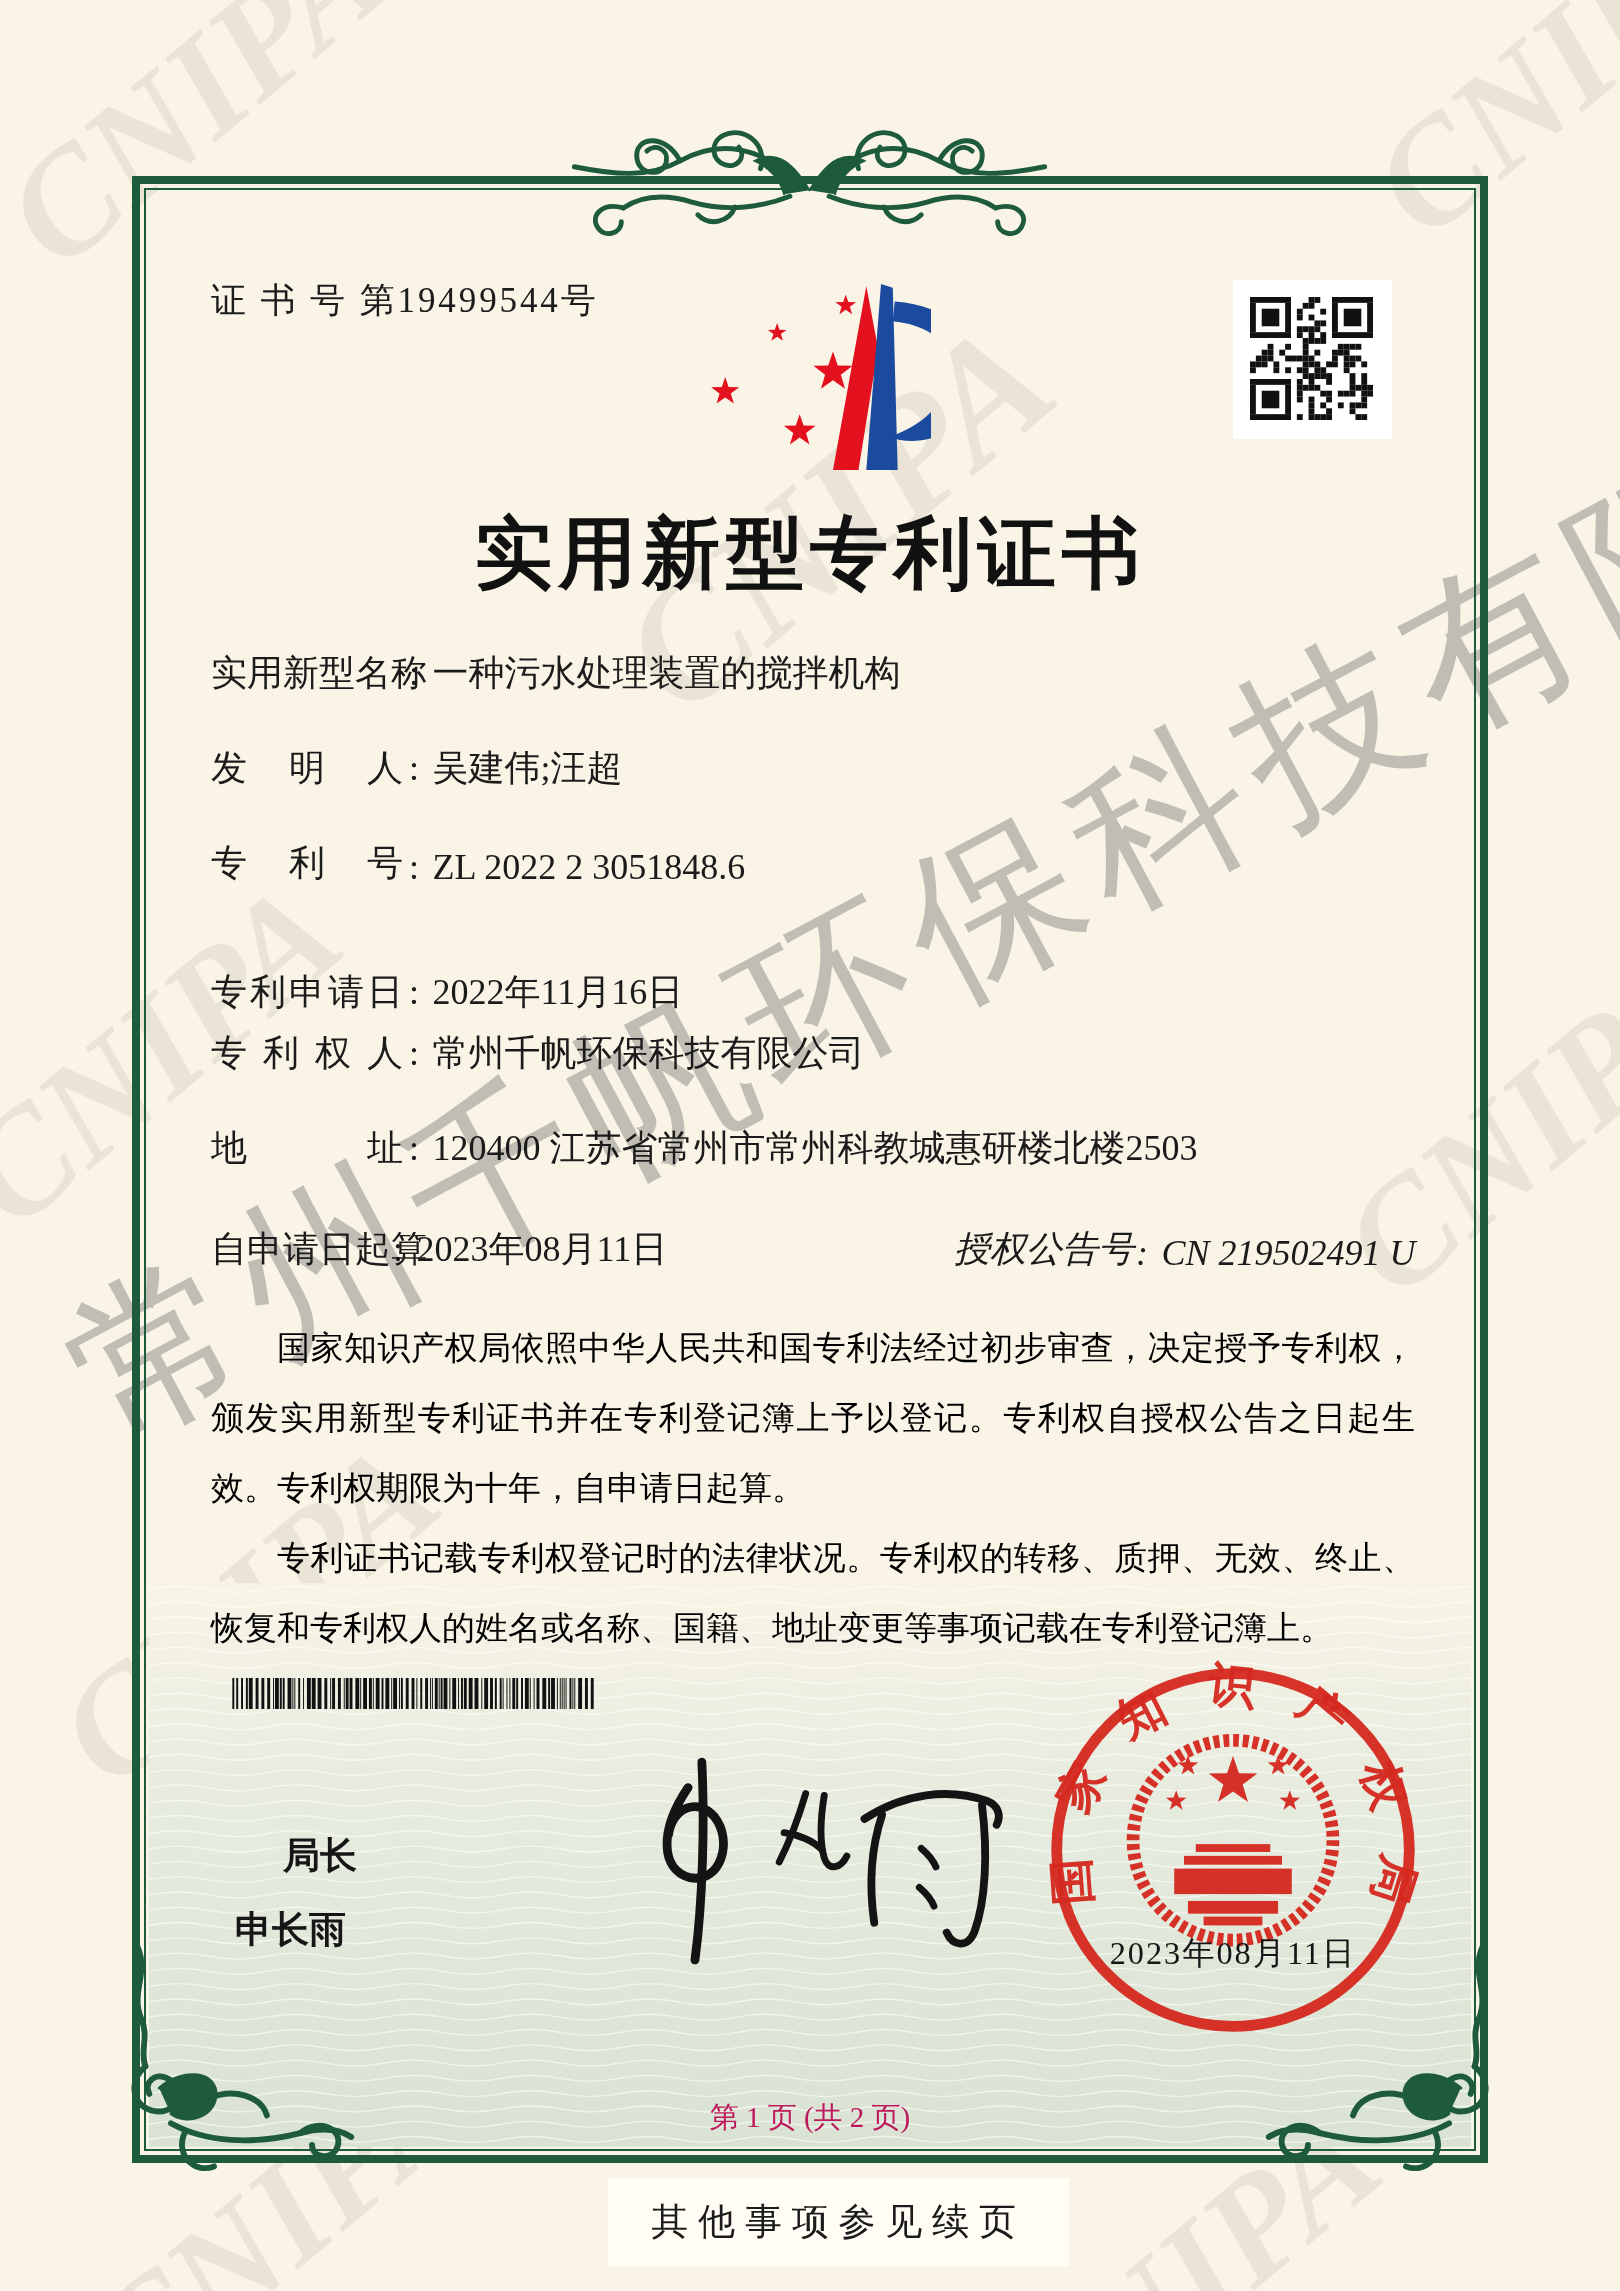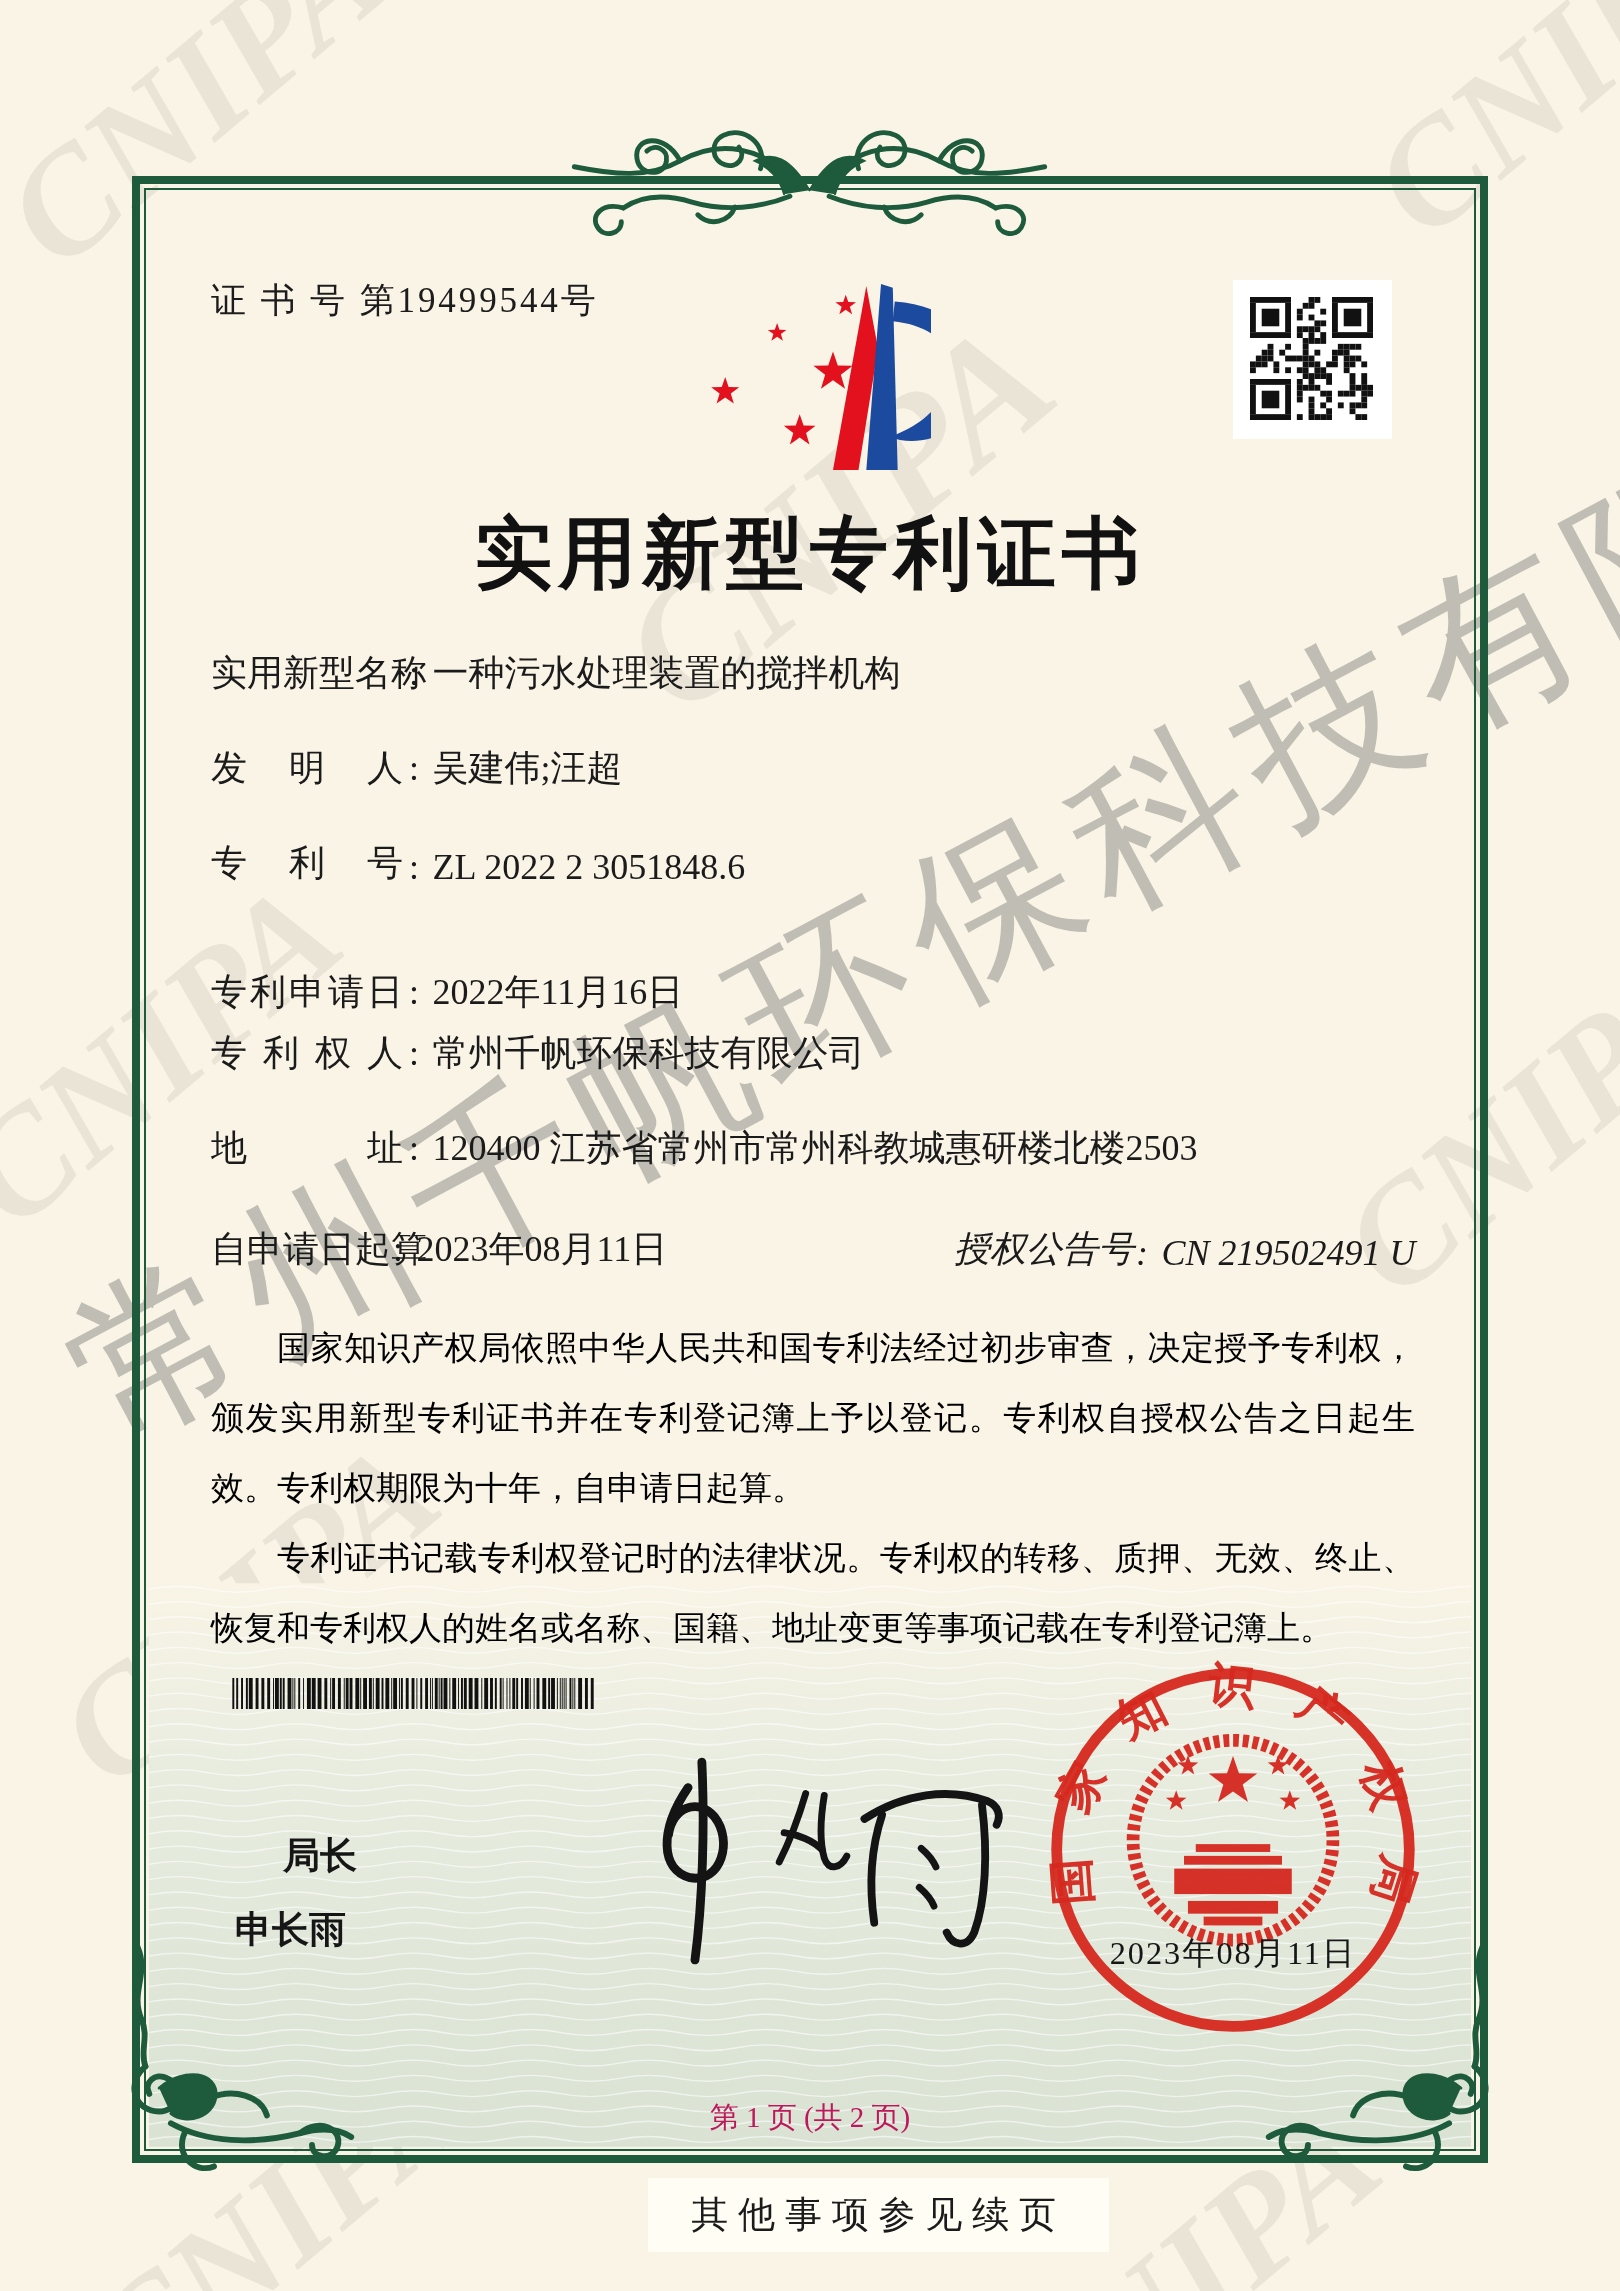--- a/index.html
+++ b/index.html
@@ -54,22 +54,22 @@
   .body-text p{margin:0;text-indent:2em;}
   .barcode{position:absolute;left:230px;top:1678px;}
   .director{position:absolute;left:235px;font-size:37px;font-weight:bold;
     font-family:"Liberation Sans","DejaVu Sans",sans-serif;color:#161616;}
   .director.t1{top:1831px;margin-left:48px;}
   .director.t2{top:1905px;}
   .signature{position:absolute;left:598px;top:1754px;}
   .seal{position:absolute;left:1041px;top:1658px;mix-blend-mode:multiply;}
   .page-num{position:absolute;left:0;top:2098px;width:1620px;text-align:center;font-size:29px;color:#be185d;}
   .footer-box{
-    position:absolute;left:608px;top:2178px;width:461px;height:74px;background:#fffdf4;
-    display:flex;align-items:center;justify-content:center;margin-left:40px;
+    position:absolute;left:608px;top:2178px;width:461px;height:88px;background:#fffdf4;
+    display:flex;align-items:center;justify-content:center;
   }
   .footer-box span{font-size:37px;letter-spacing:9.8px;color:#1b1b1b;}
 </style>
 </head>
 <body>
 
 <div class="page">
 
   <div class="wm-agency" style="left:-24.5px;top:9.8px;font-size:147px;">CNIPA</div>
   <div class="wm-agency" style="left:1343px;top:-19.6px;font-size:147px;">CNIPA</div>

